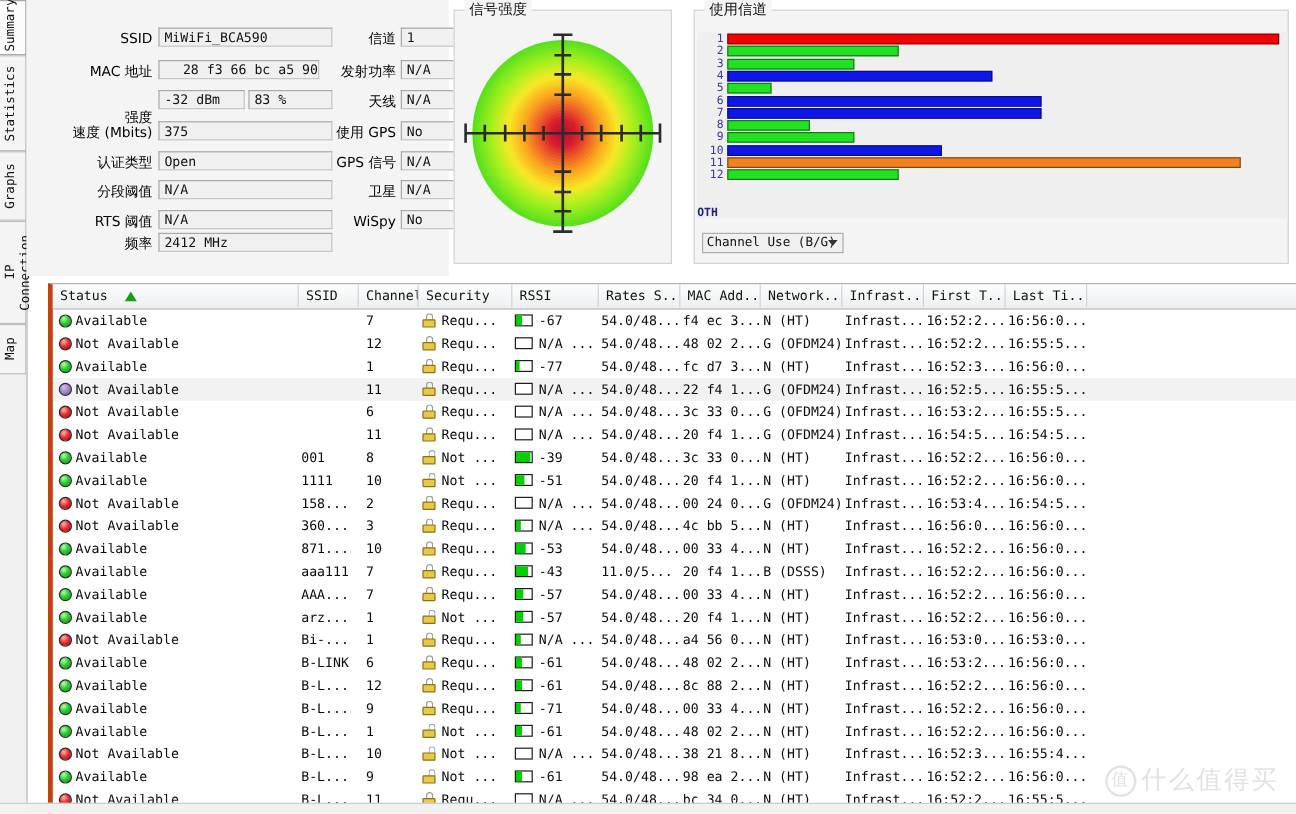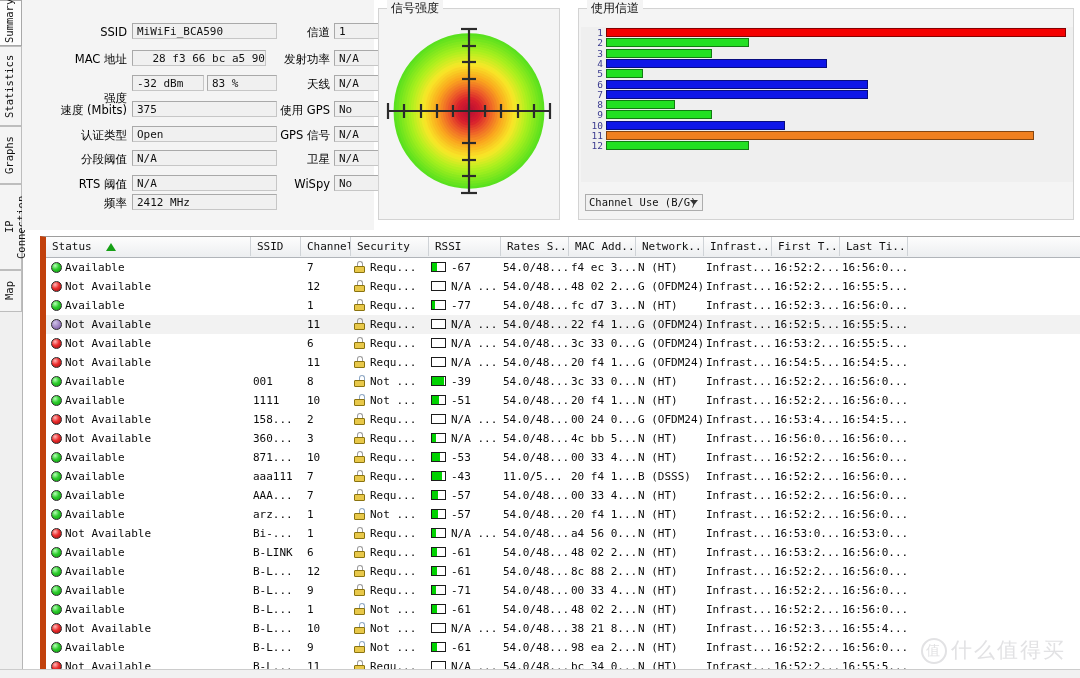--- a/index.html
+++ b/index.html
@@ -45,21 +45,21 @@
   .chOTH{position:absolute;left:0;font-size:9.5px;font-weight:bold;color:#20208c;
     font-family:"DejaVu Sans Mono","Liberation Mono",monospace;}
   #chanSel{position:absolute;left:6px;top:185px;width:118px;height:17px;background:#f0f0f0;
     border:1px solid #adadad;box-sizing:border-box;font-size:10.5px;line-height:15px;padding-left:3px;
     font-family:"DejaVu Sans Mono","Liberation Mono",monospace;color:#111;white-space:nowrap;}
   #chanSel .cv{display:inline-block;}
   #chanSel .ar{position:absolute;right:4px;top:5px;width:0;height:0;
     border-left:4px solid transparent;border-right:4px solid transparent;border-top:5px solid #333;}
   
   #tbl{position:absolute;left:40px;top:236px;width:1040px;height:442px;background:#fff;
-    border-top:1px solid #9d9d9d;border-left:6px solid #c2410c;box-sizing:border-box;}
+    border-top:1px solid #9d9d9d;border-left:4px solid #c2410c;box-sizing:border-box;}
   #thead{position:relative;height:20px;
     background:linear-gradient(#fdfdfd,#eceef0);border-bottom:1px solid #b0b4b9;}
   .th{position:absolute;top:0;height:19px;line-height:19px;font-size:11px;
     border-right:1px solid #cfd3d7;box-sizing:border-box;padding-left:6px;color:#101010;
     font-family:"DejaVu Sans Mono","Liberation Mono",monospace;white-space:nowrap;overflow:hidden;}
   #sortArrow{position:absolute;top:6px;width:0;height:0;
     border-left:5px solid transparent;border-right:5px solid transparent;border-bottom:8px solid #16a016;}
   #tbody{position:relative;height:421px;overflow:hidden;}
   .tr{position:relative;height:19px;line-height:19px;white-space:nowrap;}
   .tr.sel{background:#f2f2f2;}
@@ -239,20 +239,23 @@
         <div class="chbar" style="width: 179.4px; background: rgb(14, 22, 232); top: 0px;"></div>
       </div>
       <div class="chrow" style="top: 104px;">
         <div class="chnum">11</div>
         <div class="chbar" style="width: 427.8px; background: rgb(240, 128, 32); top: 0px;"></div>
       </div>
       <div class="chrow" style="top: 114.3px;">
         <div class="chnum">12</div>
         <div class="chbar" style="width: 142.6px; background: rgb(34, 224, 34); top: 0px;"></div>
       </div>
+      <div class="chrow" style="top: 145.2px;">
+        <div class="chOTH" style="left: 0px;">OTH</div>
+      </div>
     </div>
   <div id="chanSel">
     <span class="cv">Channel Use (B/G)</span>
     <span class="ar"></span>
   </div>
 </div>
 
 <div id="tbl">
   <div id="thead">
       <div class="th" style="left: 0px; width: 205px;"><span>Status</span><span id="sortArrow" style="left: 60px;"></span></div>

